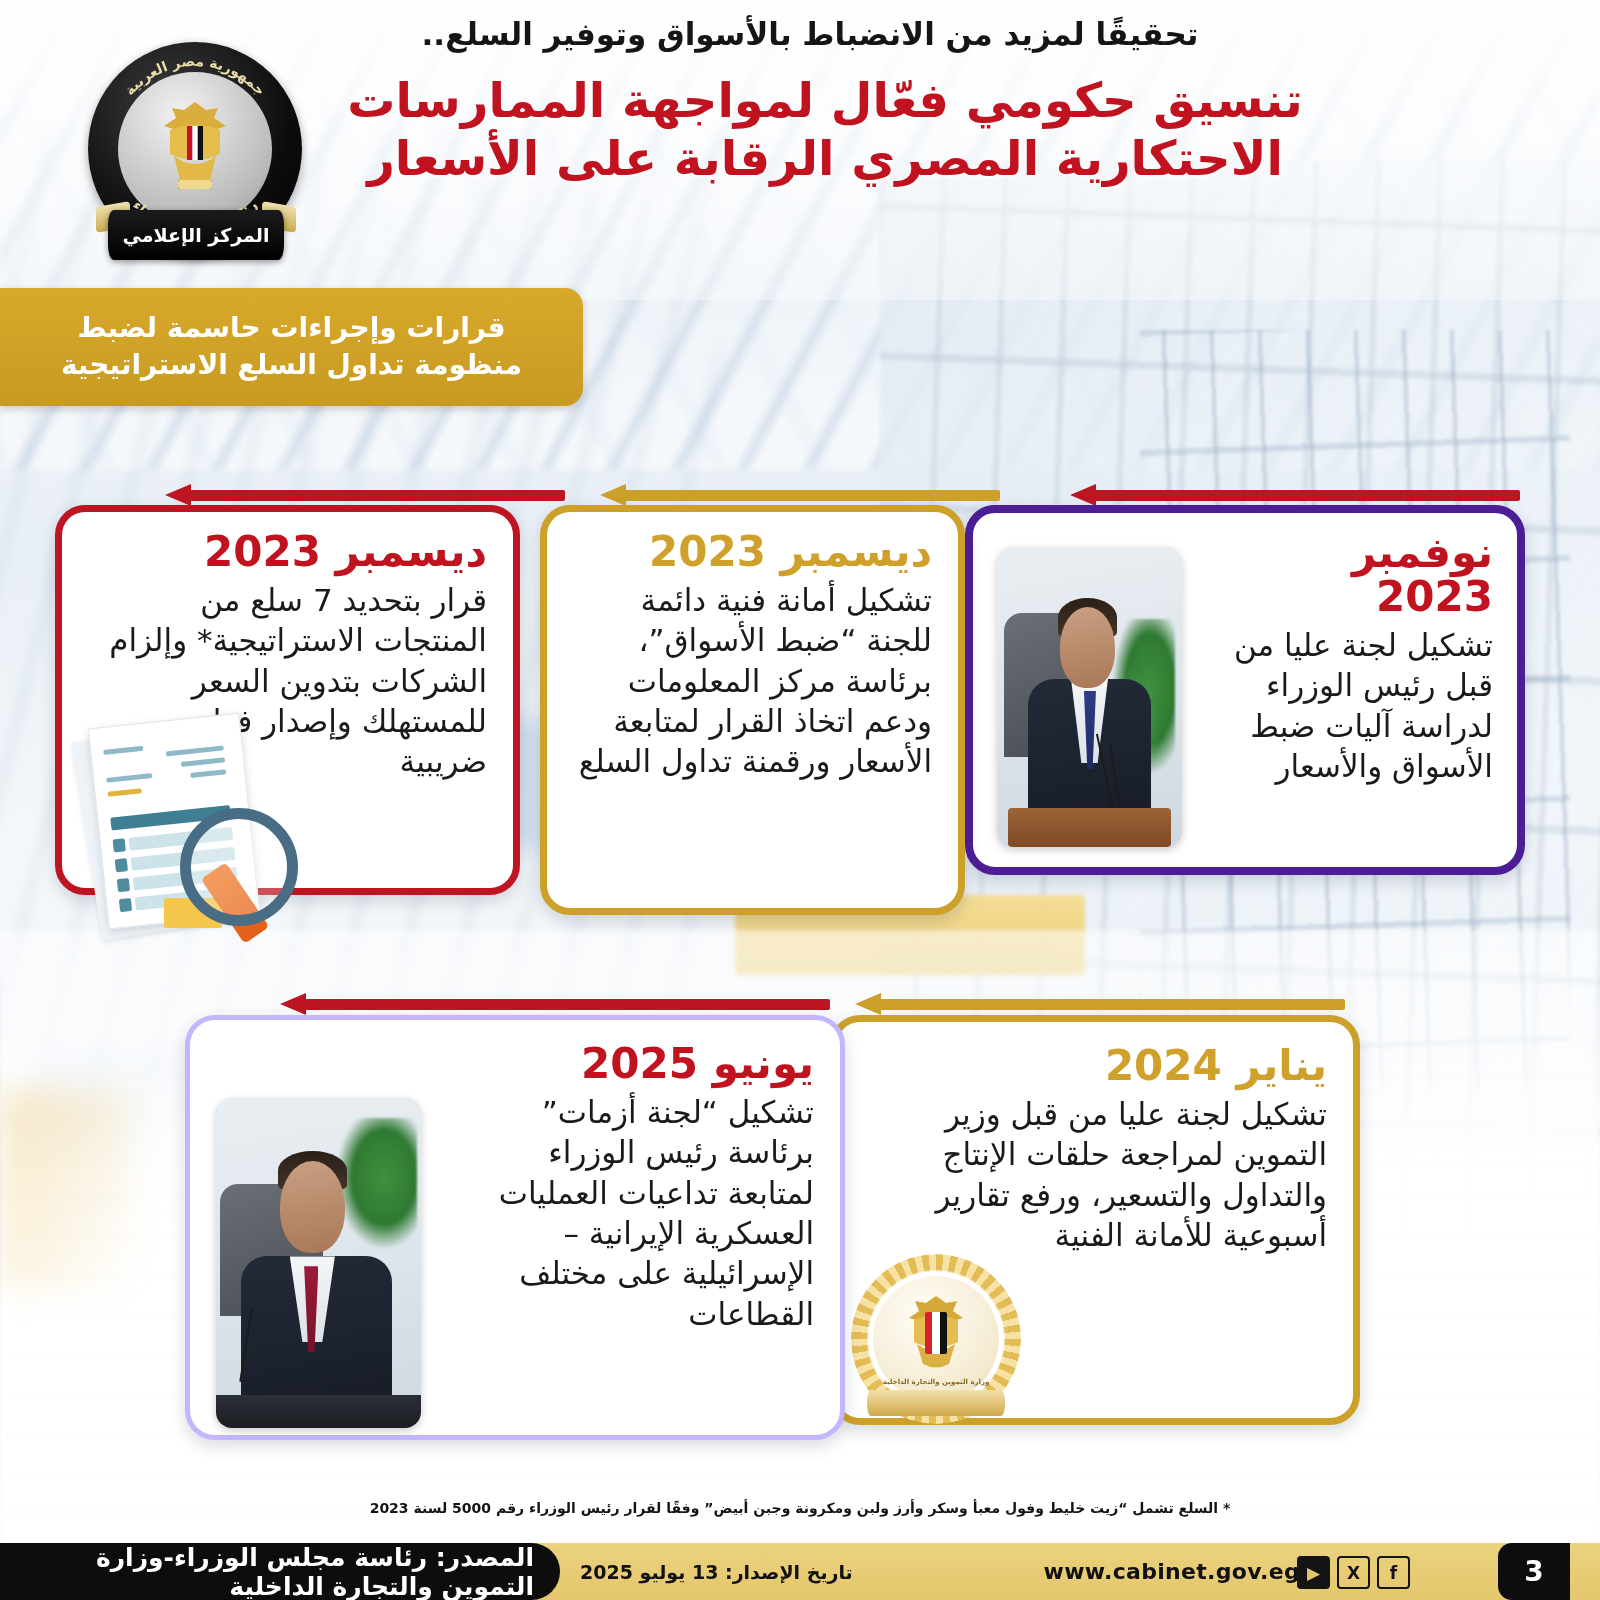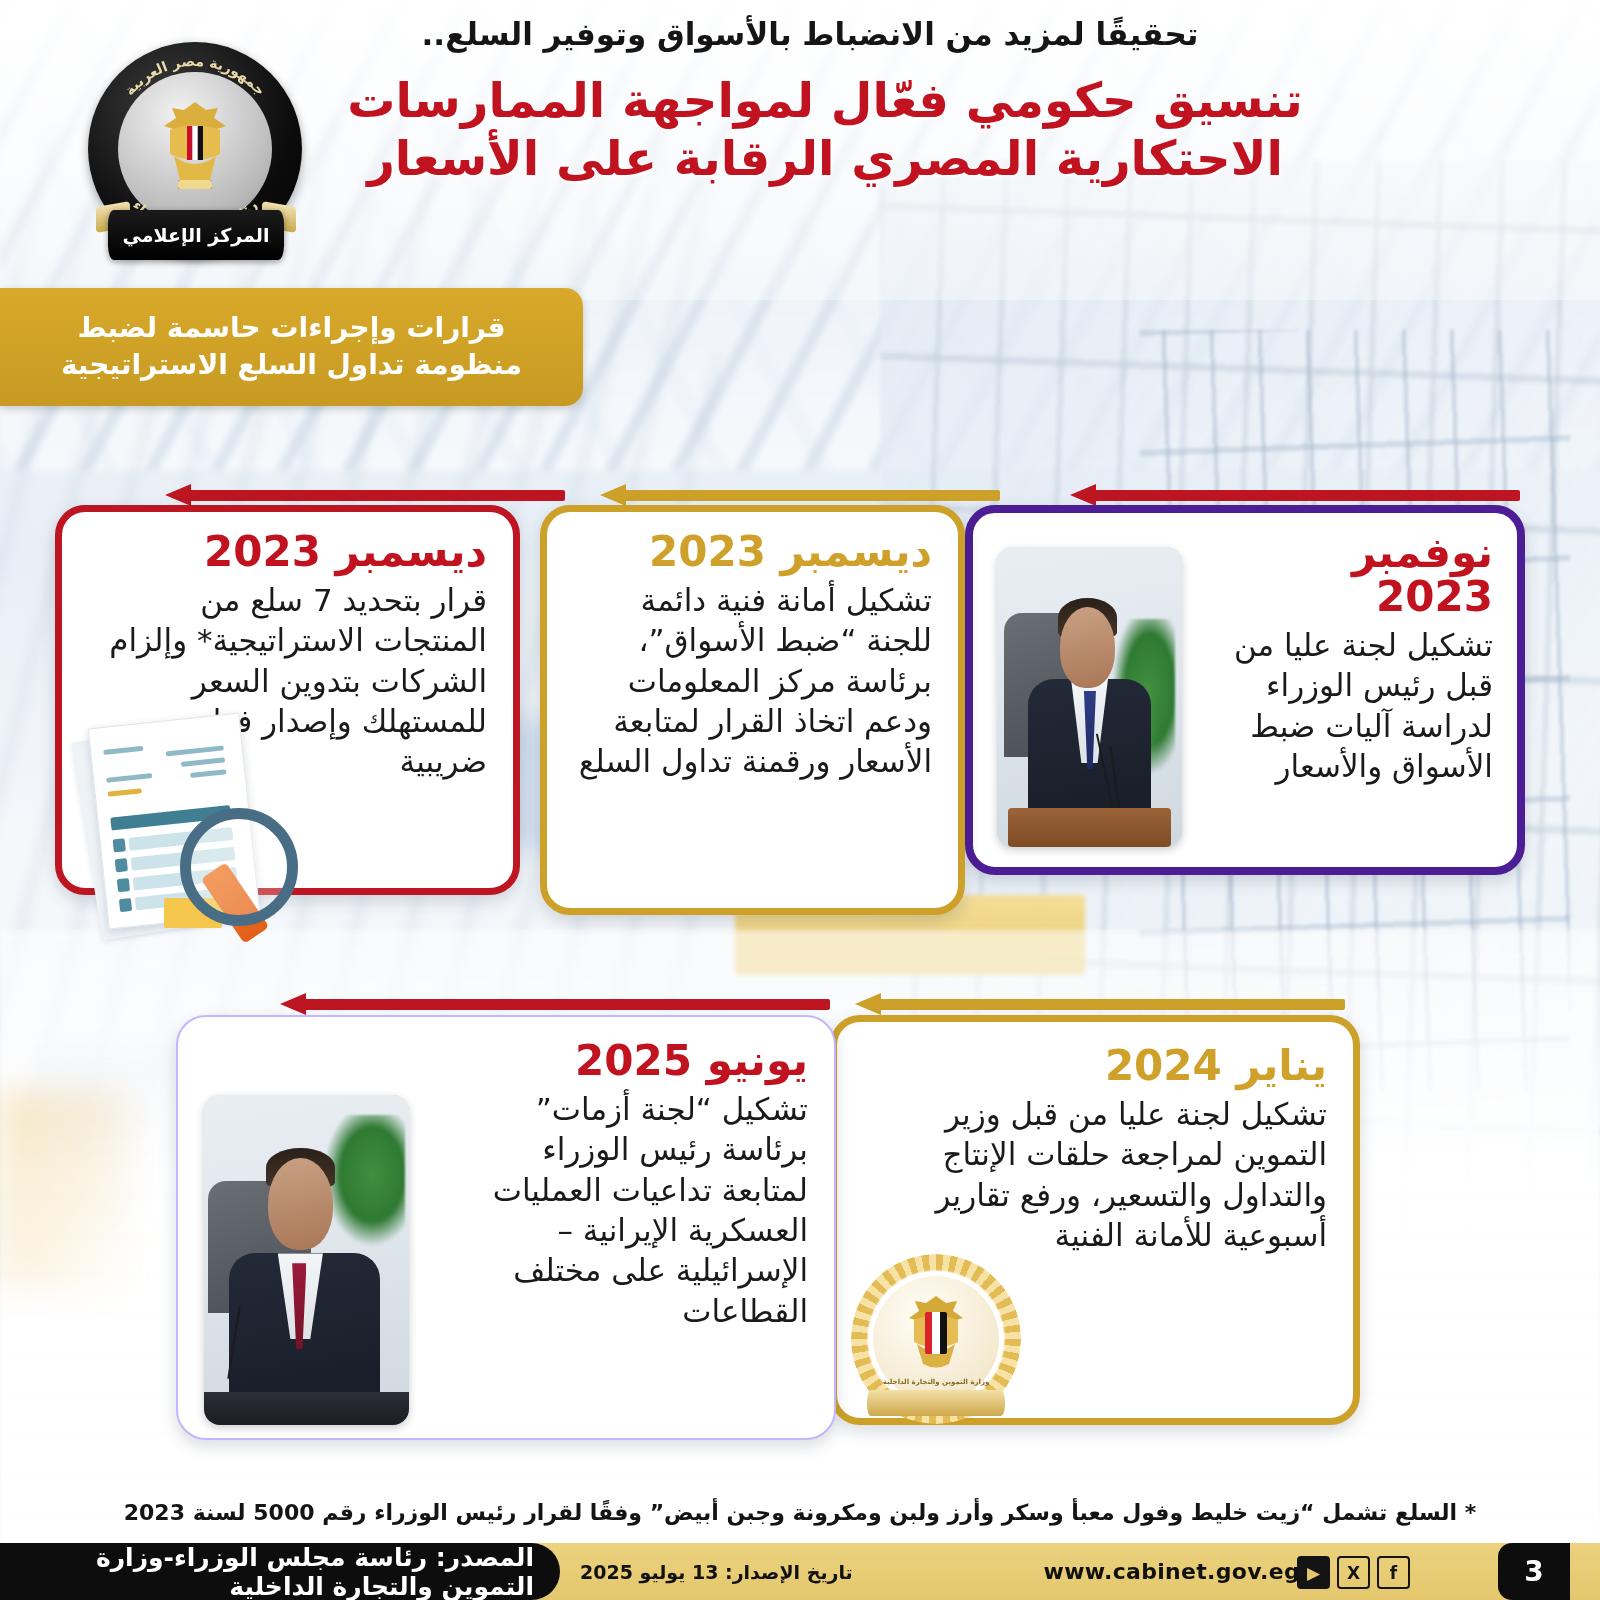--- a/index.html
+++ b/index.html
@@ -172,21 +172,21 @@
   .inv-row{position:absolute;height:13px;background:#cde3ea;border-radius:2px;}
   .inv-rowdk{position:absolute;width:12px;height:13px;background:#4f8ca0;border-radius:2px;}
   .inv-yellow{position:absolute;left:92px;top:186px;width:58px;height:30px;background:#f4c64b;border-radius:2px;}
   .inv-orange{position:absolute;left:148px;top:152px;width:30px;height:78px;
     background:linear-gradient(180deg,#f07c2a,#e25f18);border-radius:5px;transform:rotate(-34deg);}
   .inv-lens{position:absolute;left:108px;top:96px;width:96px;height:96px;border-radius:50%;
     border:11px solid #4a6d86;background:rgba(255,255,255,.25);}
 
   
   .footnote{position:absolute;left:0;top:1500px;width:1600px;text-align:center;
-    font-size:22px;font-weight:bold;color:#141414;}
+    font-size:14px;font-weight:bold;color:#141414;}
   .footer{position:absolute;left:0;top:1543px;width:1600px;height:57px;
     background:linear-gradient(180deg,#ecd27f,#e4c76d);}
   .footer-pill{position:absolute;left:0;top:0;width:560px;height:57px;
     background:#0d0d0d;border-radius:0 30px 30px 0;display:flex;align-items:center;
     justify-content:flex-start;padding-right:26px;box-sizing:border-box;}
   .footer-pill span{color:#ffffff;font-size:25px;font-weight:bold;}
   .footer-date{position:absolute;left:580px;top:0;height:57px;display:flex;align-items:center;
     color:#111;font-size:19px;font-weight:bold;}
   .footer-site{position:absolute;right:300px;top:0;height:57px;display:flex;align-items:center;
     color:#111;font-size:22px;font-weight:bold;letter-spacing:.3px;}
@@ -359,21 +359,21 @@
       <div class="cap">وزارة التموين والتجارة الداخلية</div>
       <div class="ribbon"></div>
     </div>
   </div>
 
   <div class="arrow" style="left:280px;top:993px;width:550px;">
     <div class="shaft" style="width:536px;background:#bd1622;"></div>
     <div class="head" style="border-right:26px solid #bd1622;"></div>
   </div>
 
-  <div class="card" style="left:176px;top:1015px;width:660px;height:425px;border:2px solid #c4b5fd;">
+  <div class="card" style="left:185px;top:1015px;width:660px;height:425px;border:5px solid #c4b5fd;">
     <div class="body" style="padding:22px 26px 14px 270px;">
       <div class="card-date red">يونيو 2025</div>
       <div class="card-text">تشكيل “لجنة أزمات” برئاسة رئيس الوزراء لمتابعة تداعيات العمليات العسكرية الإيرانية – الإسرائيلية على مختلف القطاعات</div>
     </div>
     <div class="photo" style="left:26px;top:78px;width:205px;height:330px;">
       <div class="ph-wall"></div>
       <div class="ph-plant" style="right:2%;top:6%;width:40%;height:40%;"></div>
       <div class="ph-chair" style="left:2%;top:26%;width:50%;height:40%;"></div>
       <div class="ph-body" style="left:12%;top:48%;width:74%;height:52%;"></div>
       <div class="ph-shirt" style="left:36%;top:48%;width:22%;height:26%;"></div>

